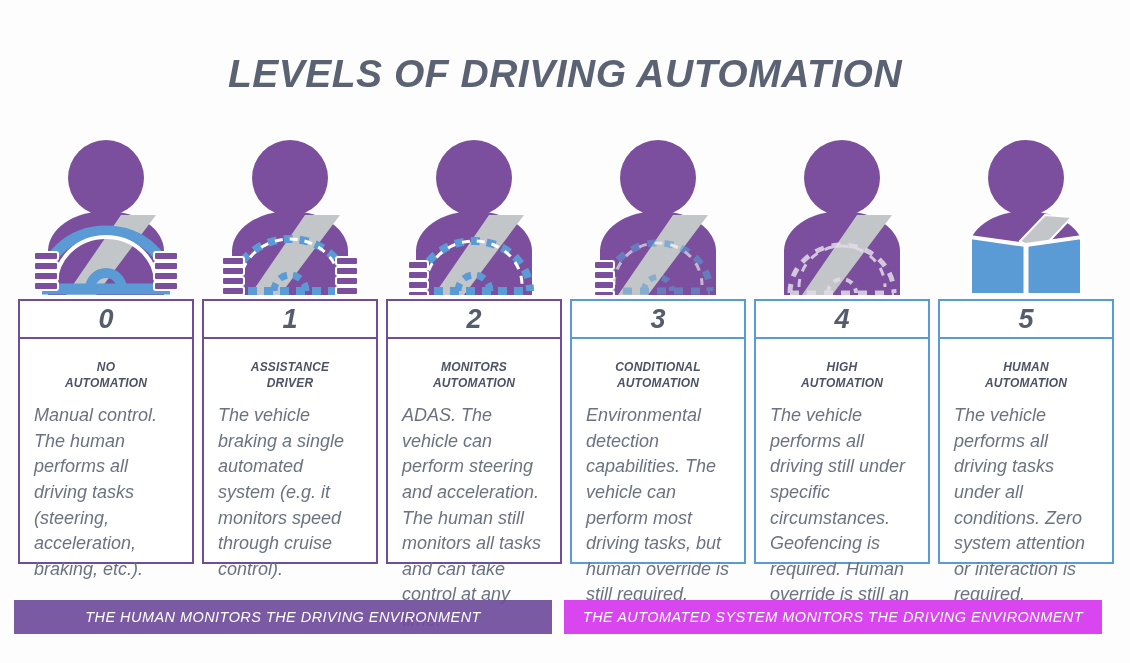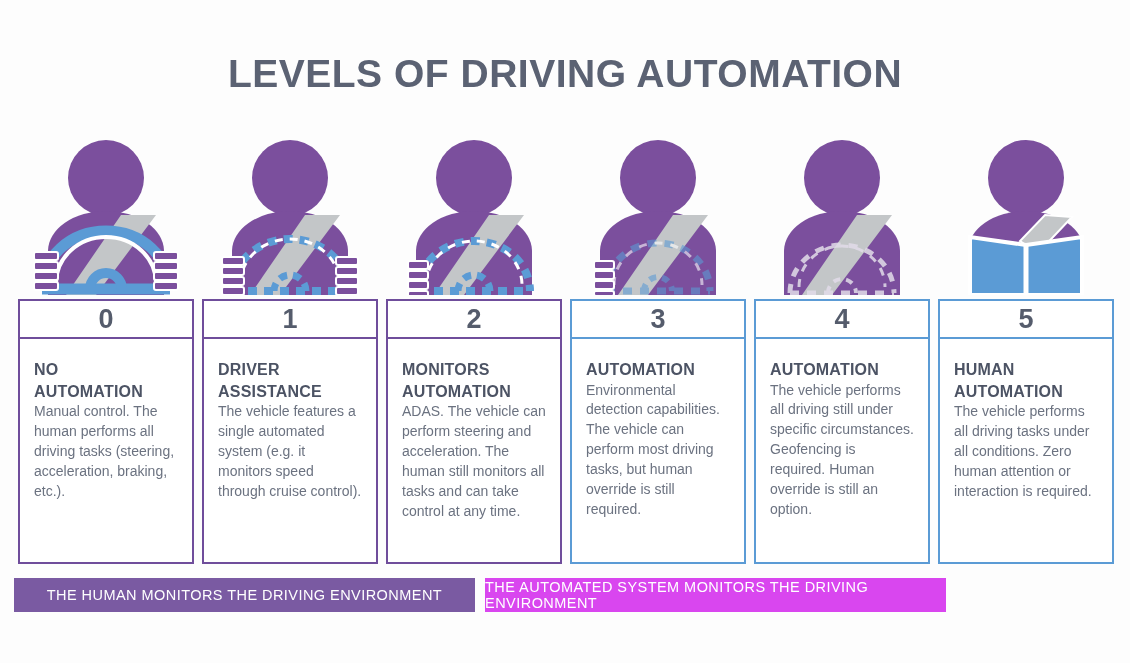--- a/index.html
+++ b/index.html
@@ -13,20 +13,21 @@
     font-family: "Liberation Sans", sans-serif;
     position: relative;
     overflow: hidden;
   }
 
   .page {
     width: 1130px;
     height: 663px;
     position: relative;
     background: #fdfdfd;
+    font-style: italic;
   }
 
   
   .title {
     position: absolute;
     top: 52px;
     left: 0;
     width: 1130px;
     text-align: center;
     font-size: 39px;
@@ -86,40 +87,41 @@
     border-top: none;
     background: #ffffff;
     height: 225px;
     box-sizing: border-box;
     padding: 20px 14px 10px 14px;
   }
   .card.blue .card-head { border-color: #5b9bd5; }
   .card.blue .card-body { border-color: #5b9bd5; }
 
   .card-title {
-    text-align: left;
-    font-size: 16px;
+    text-align: center;
+    font-size: 12px;
     font-weight: bold;
     color: #4c5364;
     line-height: 1.35;
     letter-spacing: 0.2px;
   }
   .card-desc {
-    font-size: 14px;
+    margin-top: 12px;
+    font-size: 18px;
     line-height: 1.42;
     color: #6b7280;
     text-align: left;
   }
 
   
   .banners {
     position: absolute;
-    top: 578px;
+    top: 600px;
     left: 14px;
-    width: 932px;
+    width: 1088px;
     height: 34px;
     display: flex;
   }
   .banner {
     height: 34px;
     display: flex;
     align-items: center;
     justify-content: center;
     color: #ffffff;
     font-size: 14.5px;
@@ -268,24 +270,24 @@
           <div class="card-desc">Manual control. The human performs all driving tasks (steering, acceleration, braking, etc.).</div>
         </div>
       </div>
     </div>
 
     <div class="card">
       <div class="card-inner">
         <div class="card-head">1</div>
         <div class="card-body">
           <div class="card-title">
+            <div>ASSISTANCE</div>
             <div>DRIVER</div>
-            <div>ASSISTANCE</div>
-          </div>
-          <div class="card-desc">The vehicle features a single automated system (e.g. it monitors speed through cruise control).</div>
+          </div>
+          <div class="card-desc">The vehicle braking a single automated system (e.g. it monitors speed through cruise control).</div>
         </div>
       </div>
     </div>
 
     <div class="card">
       <div class="card-inner">
         <div class="card-head">2</div>
         <div class="card-body">
           <div class="card-title">
             <div>MONITORS</div>
@@ -294,48 +296,50 @@
           <div class="card-desc">ADAS. The vehicle can perform steering and acceleration. The human still monitors all tasks and can take control at any time.</div>
         </div>
       </div>
     </div>
 
     <div class="card blue">
       <div class="card-inner">
         <div class="card-head">3</div>
         <div class="card-body">
           <div class="card-title">
+            <div>CONDITIONAL</div>
             <div>AUTOMATION</div>
           </div>
           <div class="card-desc">Environmental detection capabilities. The vehicle can perform most driving tasks, but human override is still required.</div>
         </div>
       </div>
     </div>
 
     <div class="card blue">
       <div class="card-inner">
         <div class="card-head">4</div>
         <div class="card-body">
           <div class="card-title">
+            <div>HIGH</div>
             <div>AUTOMATION</div>
           </div>
           <div class="card-desc">The vehicle performs all driving still under specific circumstances. Geofencing is required. Human override is still an option.</div>
         </div>
       </div>
     </div>
 
     <div class="card blue">
       <div class="card-inner">
         <div class="card-head">5</div>
         <div class="card-body">
           <div class="card-title">
             <div>HUMAN</div>
             <div>AUTOMATION</div>
           </div>
-          <div class="card-desc">The vehicle performs all driving tasks under all conditions. Zero human attention or interaction is required.</div>
+          <div class="card-desc">The vehicle performs all driving tasks under all conditions. Zero system attention or interaction is required.</div>
         </div>
       </div>
     </div>
 
   </div>
 
   <div class="banners">
     <div class="banner human">THE HUMAN MONITORS THE DRIVING ENVIRONMENT</div>
     <div class="banner spacer"></div>
     <div class="banner auto">THE AUTOMATED SYSTEM MONITORS THE DRIVING ENVIRONMENT</div>

